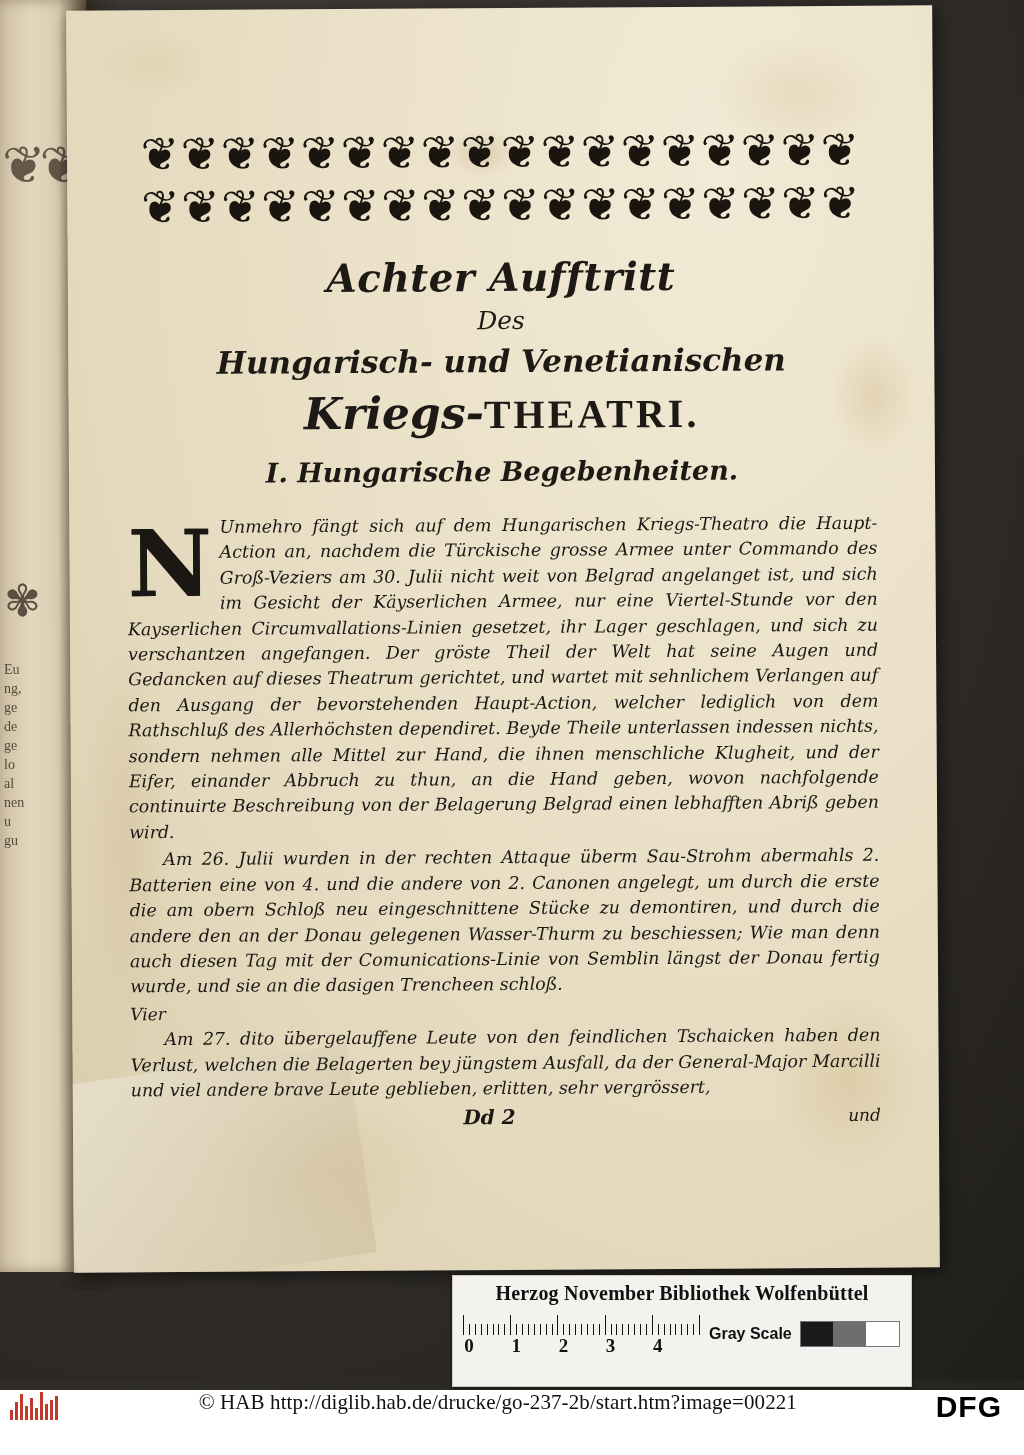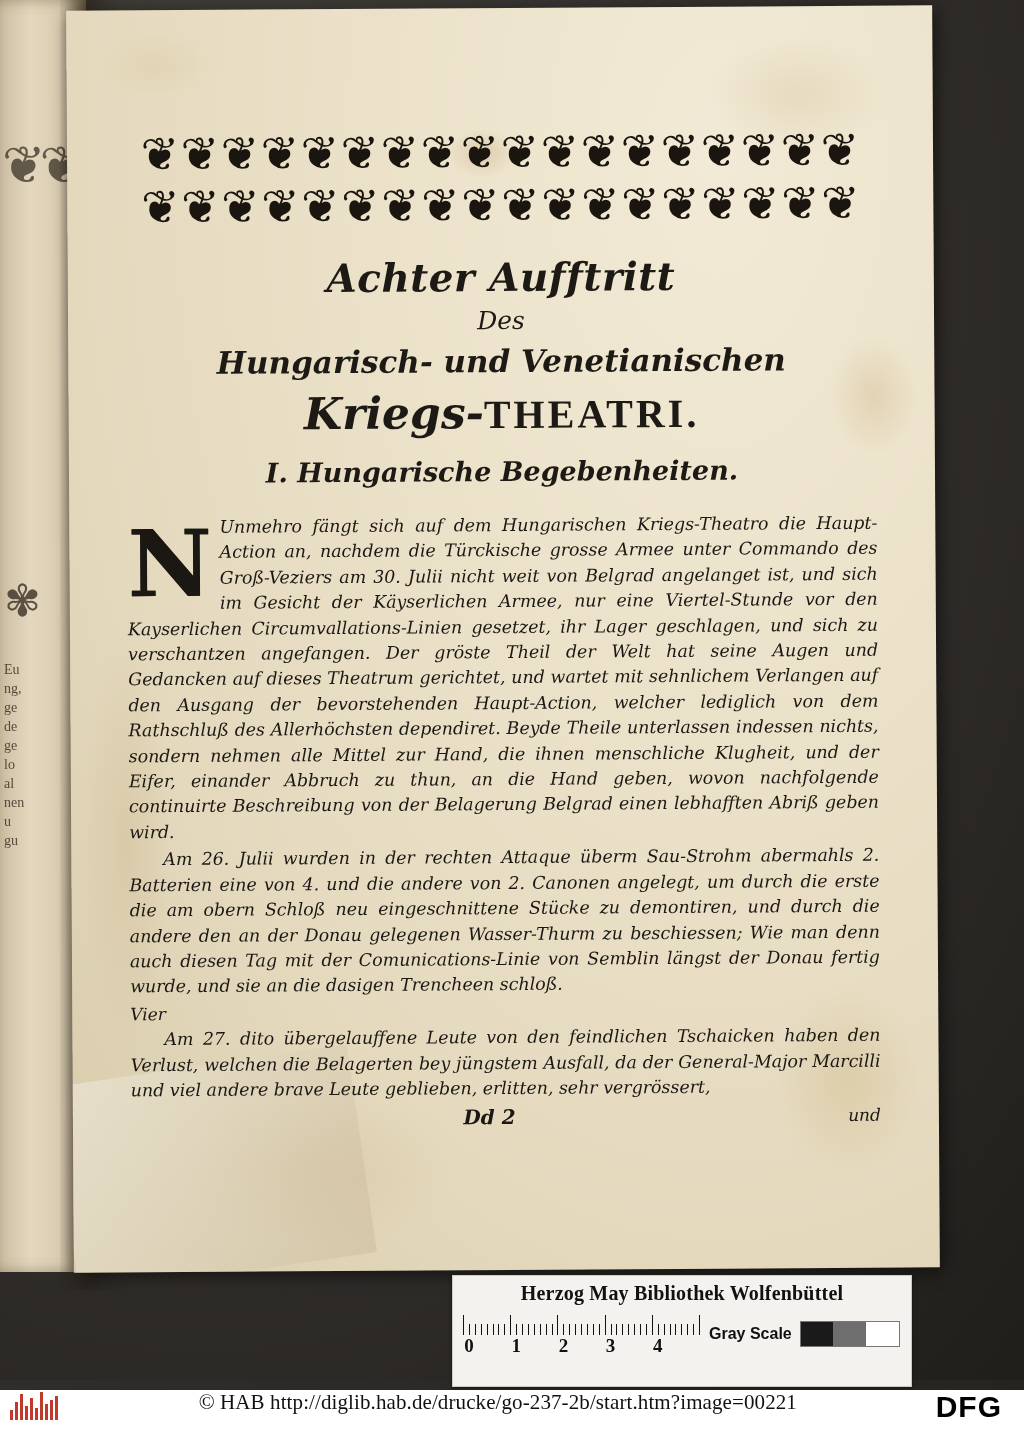--- a/index.html
+++ b/index.html
@@ -296,21 +296,21 @@
           <div class="signature">Dd 2</div>
           <div class="sp"></div>
           <div class="catch">und</div>
         </div>
       </div>
 
     </div>
   </div>
 
   <div class="card">
-    <div class="cardtitle">Herzog May Bibliothek Wolfenbüttel</div>
+    <div class="cardtitle">Herzog November Bibliothek Wolfenbüttel</div>
     <div class="row">
       <div class="ruler">
         <div class="ticks" id="ruler-ticks">
             <i style="left: 0px; height: 20px;"></i>
             <i style="left: 5.9px; height: 11px;"></i>
             <i style="left: 11.8px; height: 11px;"></i>
             <i style="left: 17.7px; height: 11px;"></i>
             <i style="left: 23.6px; height: 11px;"></i>
             <i style="left: 29.5px; height: 11px;"></i>
             <i style="left: 35.4px; height: 11px;"></i>

